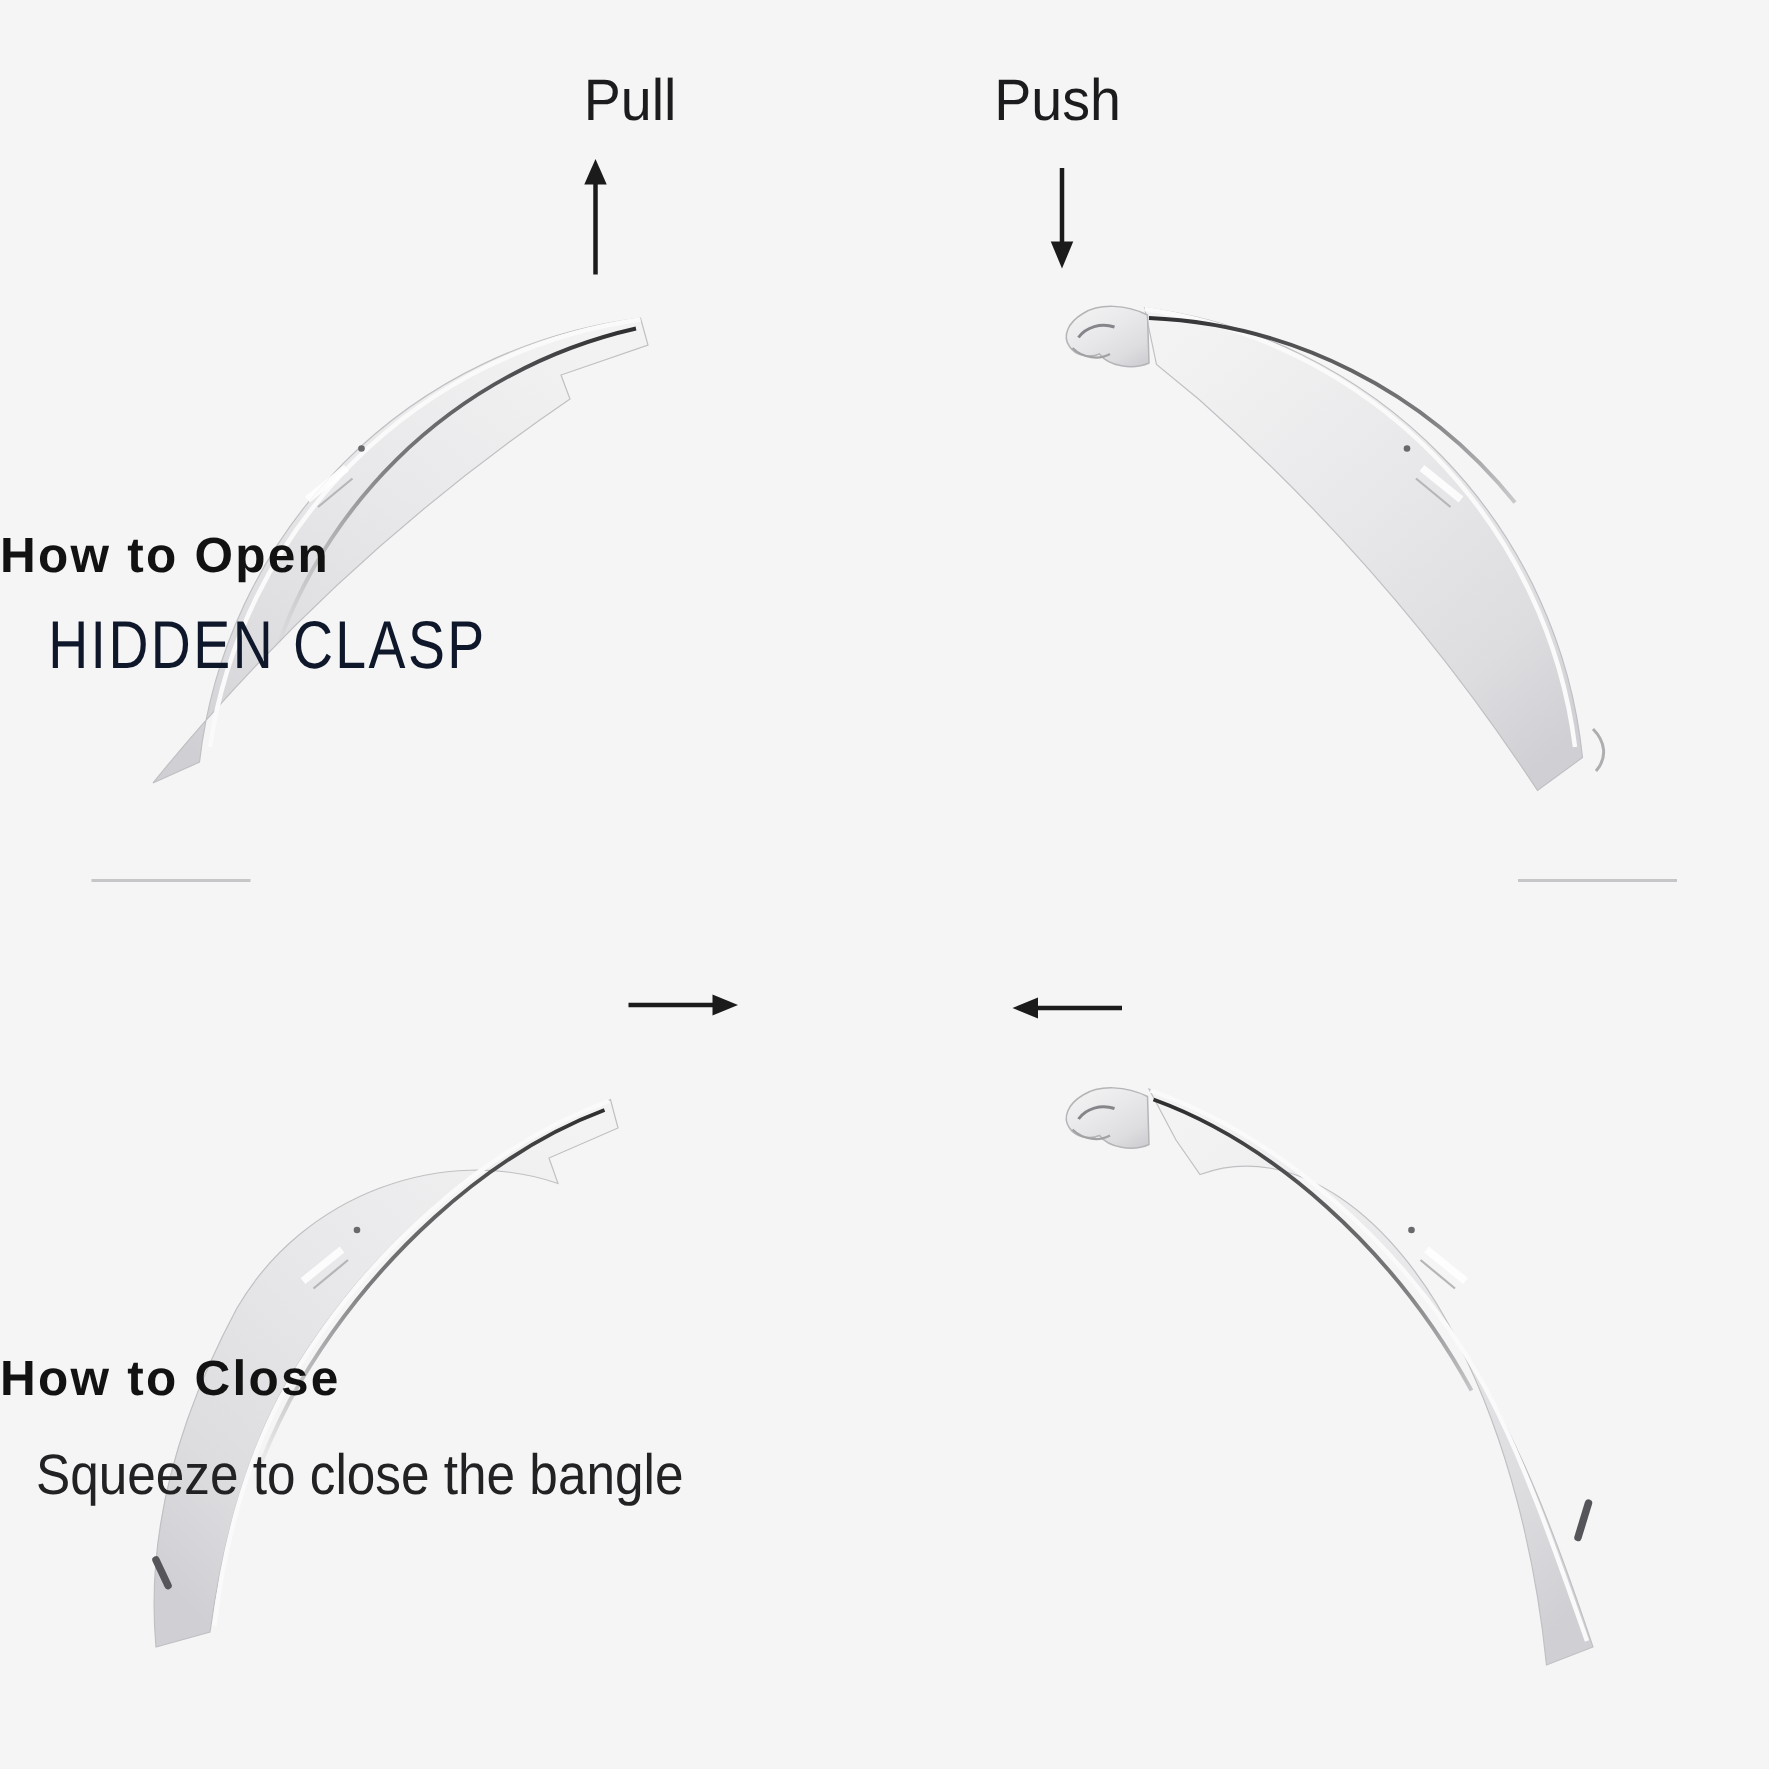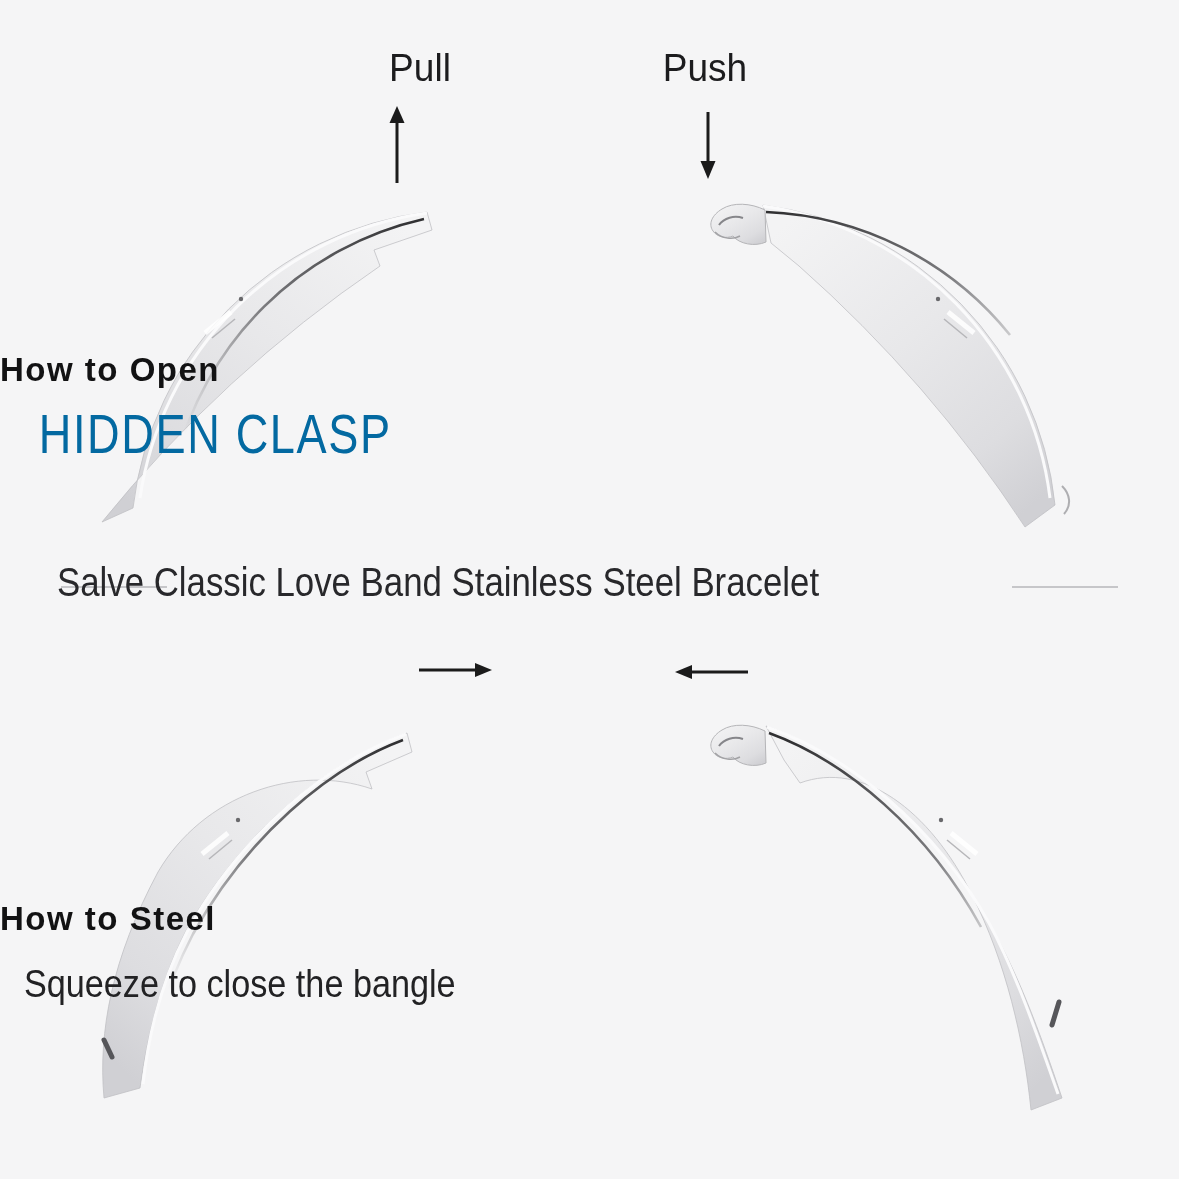--- a/index.html
+++ b/index.html
@@ -12,21 +12,21 @@
     position:absolute;left:0;width:1179px;text-align:left;
     line-height:1;white-space:nowrap;
   }
   .sq{display:inline-block;transform-origin:50% 50%;}
   .flabel{
     position:absolute;transform:translateX(-50%);font-size:39px;line-height:1;
     white-space:nowrap;color:#1c1c1e;margin-left:26px;
   }
   .flabel .sq{transform:scaleX(.95);}
   .heading{font-weight:bold;font-size:33px;letter-spacing:1.5px;color:#121213;}
-  .clasp-sub{font-size:55px;letter-spacing:2px;color:#0369a1;}
+  .clasp-sub{font-size:45px;letter-spacing:2px;color:#0f172a;}
   .clasp-sub .sq{transform:scaleX(.82);}
   .product{font-size:40px;color:#28282b;}
   .product .sq{transform:scaleX(.87);}
   .squeeze{font-size:38px;color:#222224;}
   .squeeze .sq{transform:scaleX(.9);}
   .rule{position:absolute;width:106px;height:2px;background:#c6c6c9;}
 </style>
 </head>
 <body>
 
@@ -155,23 +155,20 @@
   <div class="flabel" style="left:679px;top:48px">
     <span class="sq">Push</span>
   </div>
 
   <div class="txt heading" style="top:353px">How to Open</div>
   <div class="txt clasp-sub" style="top:407px">
     <span class="sq">HIDDEN CLASP</span>
   </div>
 
   <div class="rule" style="left:61px;top:586px"></div>
-  <div class="txt product" style="top:562px">
-    <span class="sq">Salve Classic Love Band Stainless Steel Bracelet</span>
-  </div>
   <div class="rule" style="left:1012px;top:586px"></div>
 
-  <div class="txt heading" style="top:902px">How to Steel</div>
+  <div class="txt heading" style="top:902px">How to Close</div>
   <div class="txt squeeze" style="top:965px">
     <span class="sq">Squeeze to close the bangle</span>
   </div>
 
 </div>
 
 </body></html>

